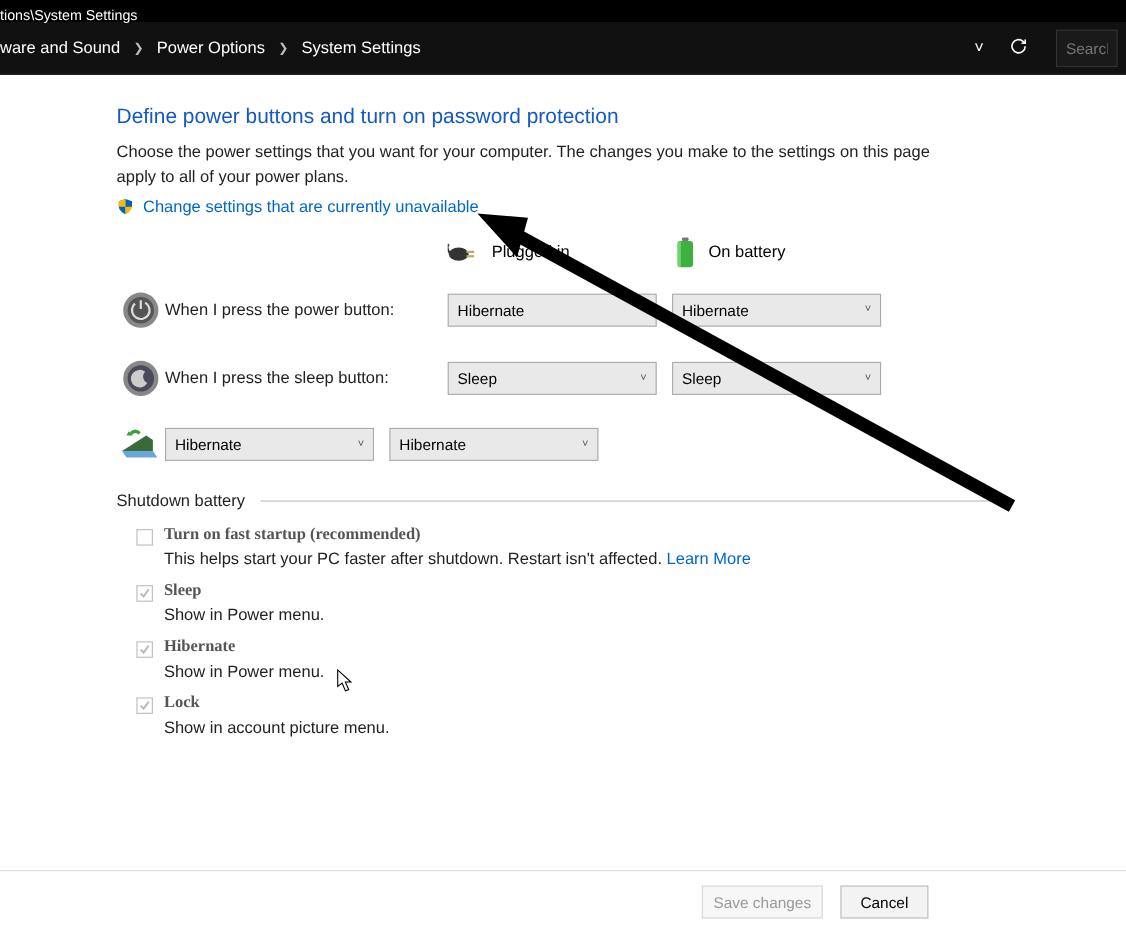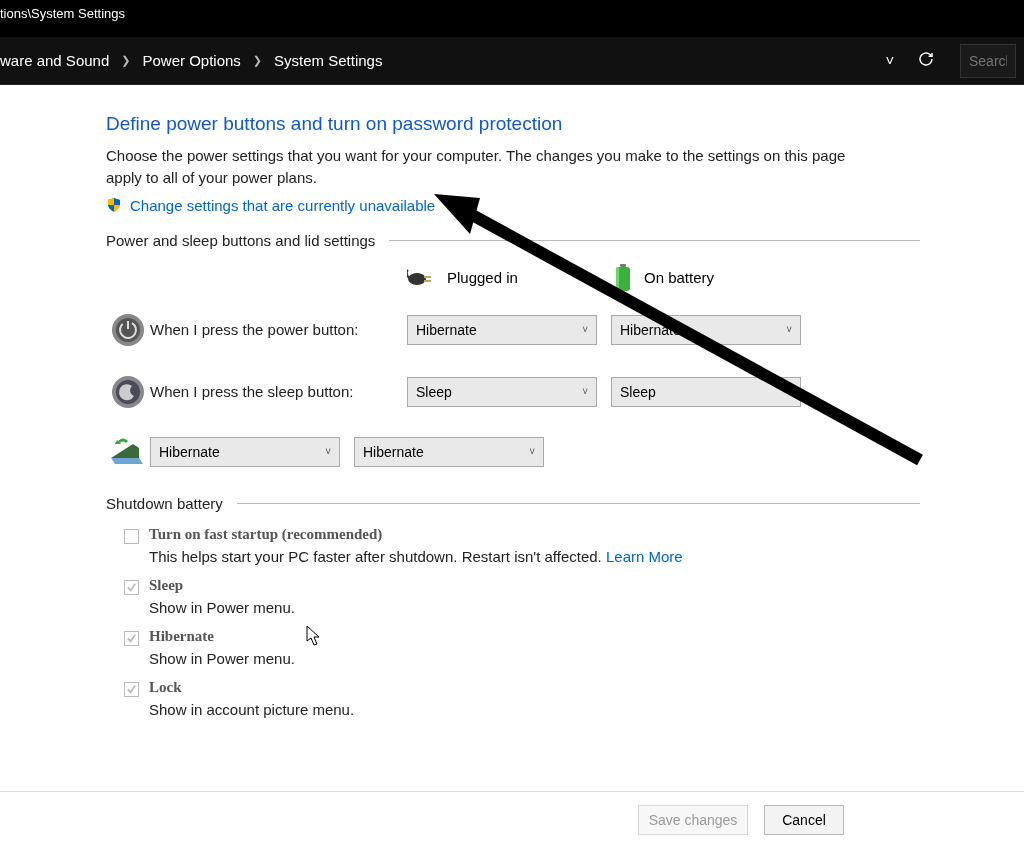--- a/index.html
+++ b/index.html
@@ -1,17 +1,17 @@
 <!DOCTYPE html>
 <html><head>
 <meta charset="utf-8">
 <style>
   * { box-sizing: border-box; }
   html, body { margin: 0; padding: 0; font-family: "Segoe UI", Arial, sans-serif; font-size: 15px; color: #000; background: #fff; width: 1024px; height: 864px; overflow: hidden; }
-  .titlebar { background: #000; color: #fff; height: 37px; line-height: 28px; padding-left: 0; font-size: 13px; }
+  .titlebar { background: #000; color: #fff; height: 20px; line-height: 28px; padding-left: 0; font-size: 13px; }
   .titlebar span { padding-left: 0; }
   .navbar { background: #111; color: #fff; height: 48px; display: flex; align-items: center; padding: 0 8px 0 0; border-bottom: 1px solid #222; }
   .breadcrumb { display: flex; align-items: center; gap: 8px; flex: 1; font-size: 15px; }
   .crumb { color: #fff; }
   .chev { color: #bbb; font-size: 11px; margin: 0 4px; }
   .nav-right { display: flex; align-items: center; gap: 16px; }
   .nav-icon { color: #fff; display: inline-block; width: 20px; text-align: center; cursor: pointer; }
   .search-box { background: #1a1a1a; color: #888; border: 1px solid #333; height: 34px; width: 56px; padding: 4px 8px; font-size: 14px; margin-left: 8px; }
   .content { padding: 28px 0 0 106px; width: 920px; position: relative; }
   h1.page-title { color: #1259c3; font-weight: 400; font-size: 19px; margin: 0 0 10px 0; }
@@ -77,24 +77,20 @@
   <div class="change-link-row">
     <svg class="shield" viewBox="0 0 16 16">
       <path d="M8 1 L14 3 V8 C14 12 8 15 8 15 V1 Z" fill="#ffb900"></path>
       <path d="M8 1 L2 3 V8 C2 12 8 15 8 15 V1 Z" fill="#0067b8"></path>
       <path d="M8 1 L14 3 V8 H8 Z" fill="#0067b8"></path>
       <path d="M8 1 L2 3 V8 H8 Z" fill="#ffb900"></path>
     </svg>
     <a class="link">Change settings that are currently unavailable</a>
   </div>
 
-  <div class="section-header">
-    <span class="section-header-label">Power and sleep buttons and lid settings</span>
-    <span class="section-line"></span>
-  </div>
 
   <div class="col-headers">
     <div class="col-spacer"></div>
     <div class="col-head">
       <svg width="30" height="18" viewBox="0 0 30 18">
         <ellipse cx="10" cy="10" rx="9" ry="6" fill="#333"></ellipse>
         <rect x="17" y="7" width="7" height="2" fill="#b8aa66"></rect>
         <rect x="17" y="11" width="7" height="2" fill="#b8aa66"></rect>
         <path d="M2 9 Q-2 4 1 1" stroke="#333" stroke-width="2" fill="none"></path>
       </svg>

